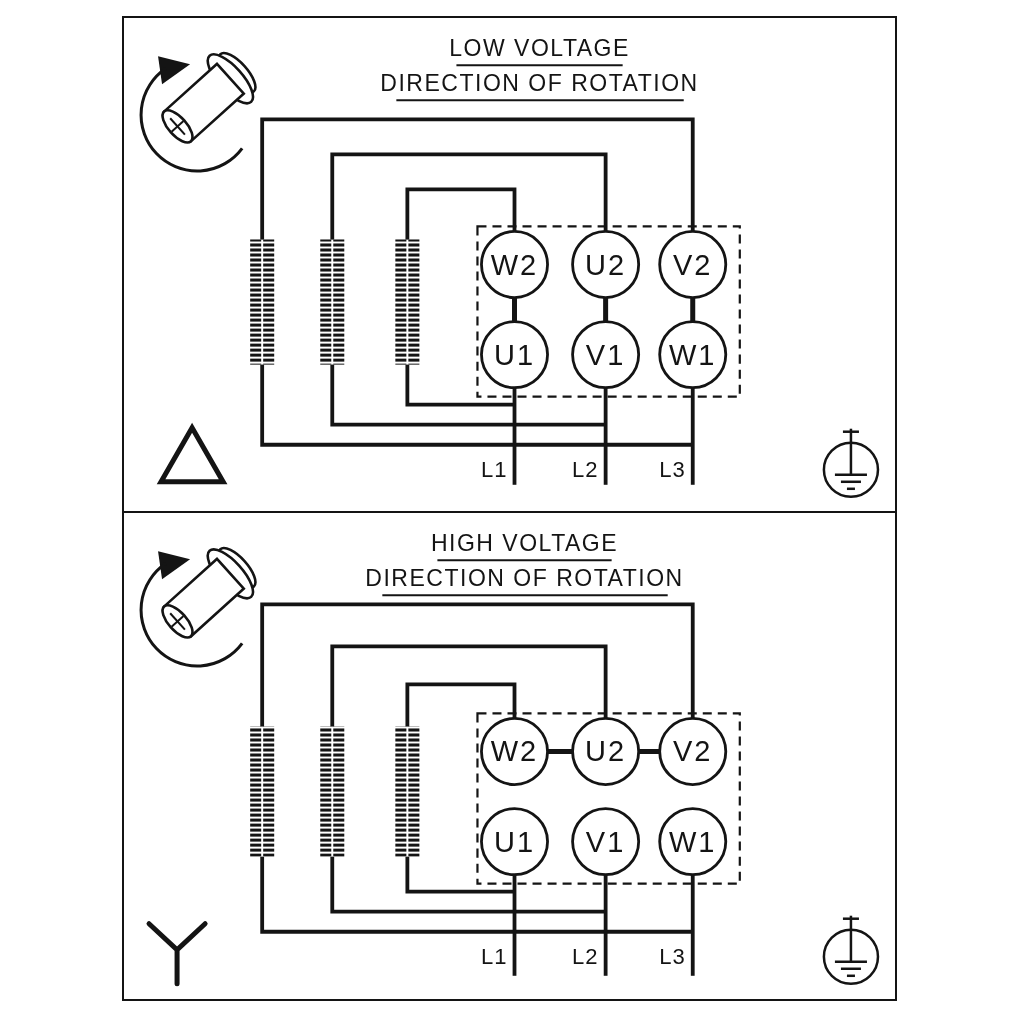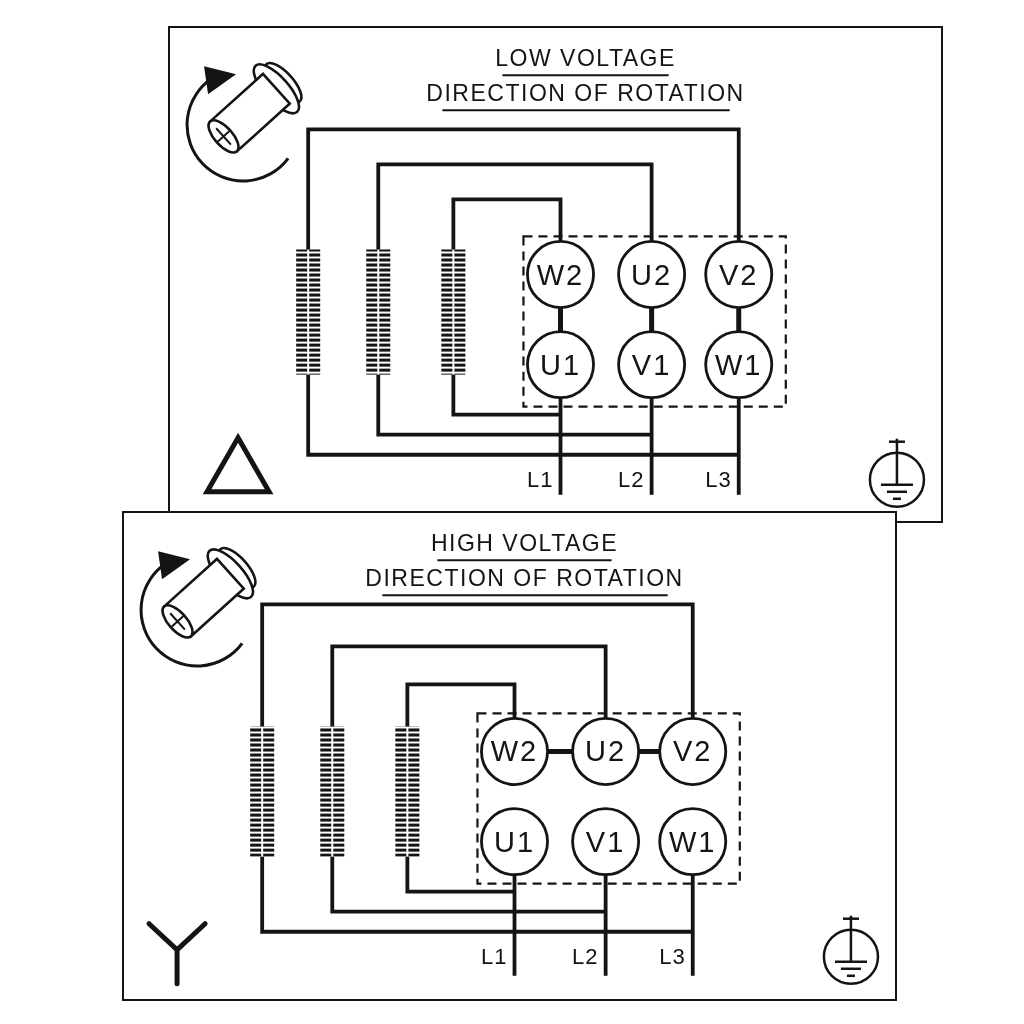--- a/index.html
+++ b/index.html
@@ -15,21 +15,21 @@
   .term-circle{fill:#ffffff;stroke:#141414;stroke-width:2.8;}
   .dashed-box{fill:none;stroke:#141414;stroke-width:2.2;stroke-dasharray:9 6;}
   .underline{stroke:#141414;stroke-width:2;}
   .thin{stroke:#141414;stroke-width:2.5;fill:none;}
 </style>
 </head>
 <body>
 
 <div class="page">
 
-  <div class="panel" style="top:26px;height:497px;margin-left:46px;">
+  <div class="panel" style="top:16px;height:497px;">
     <svg viewBox="0 0 770 492">
       <defs>
         <pattern id="hatchA" width="6" height="5" patternUnits="userSpaceOnUse">
           <rect width="6" height="5" fill="#ffffff"></rect>
           <rect width="6" height="3" fill="#141414"></rect>
         </pattern>
       </defs>
 
       <text class="title-text" x="415" y="38" text-anchor="middle">LOW VOLTAGE</text>
       <line class="underline" x1="332" y1="47" x2="498" y2="47"></line>

